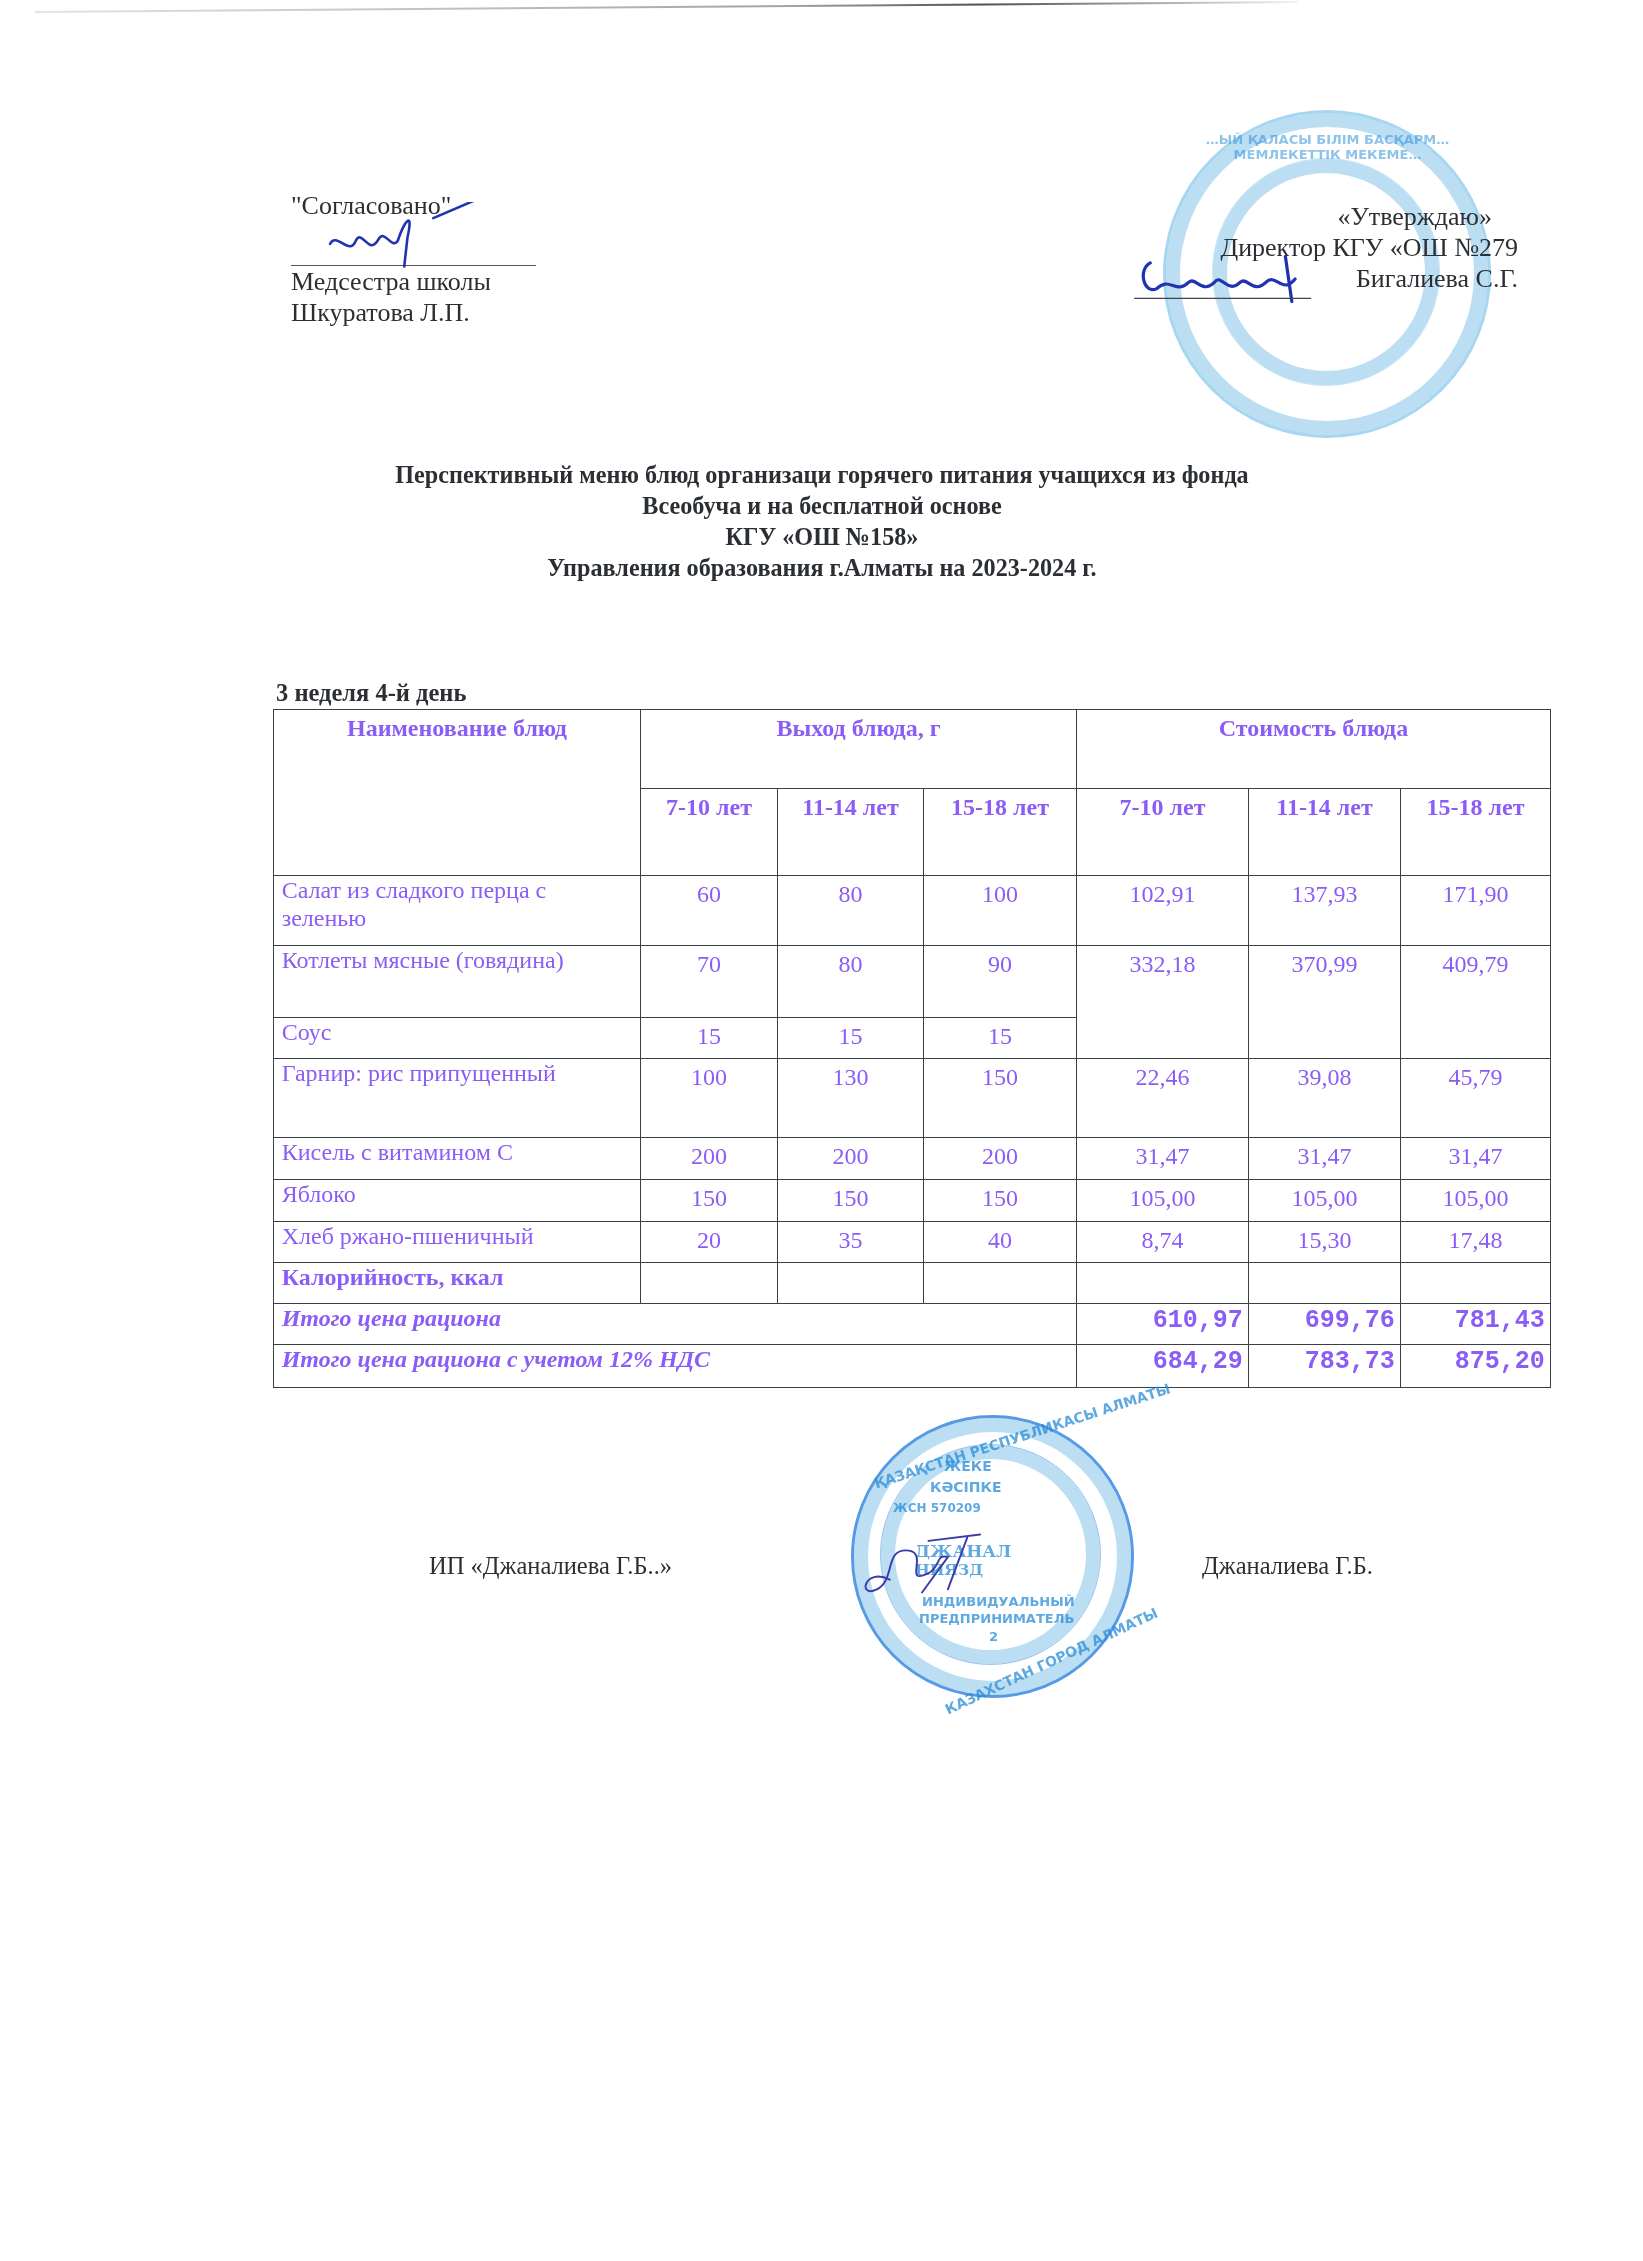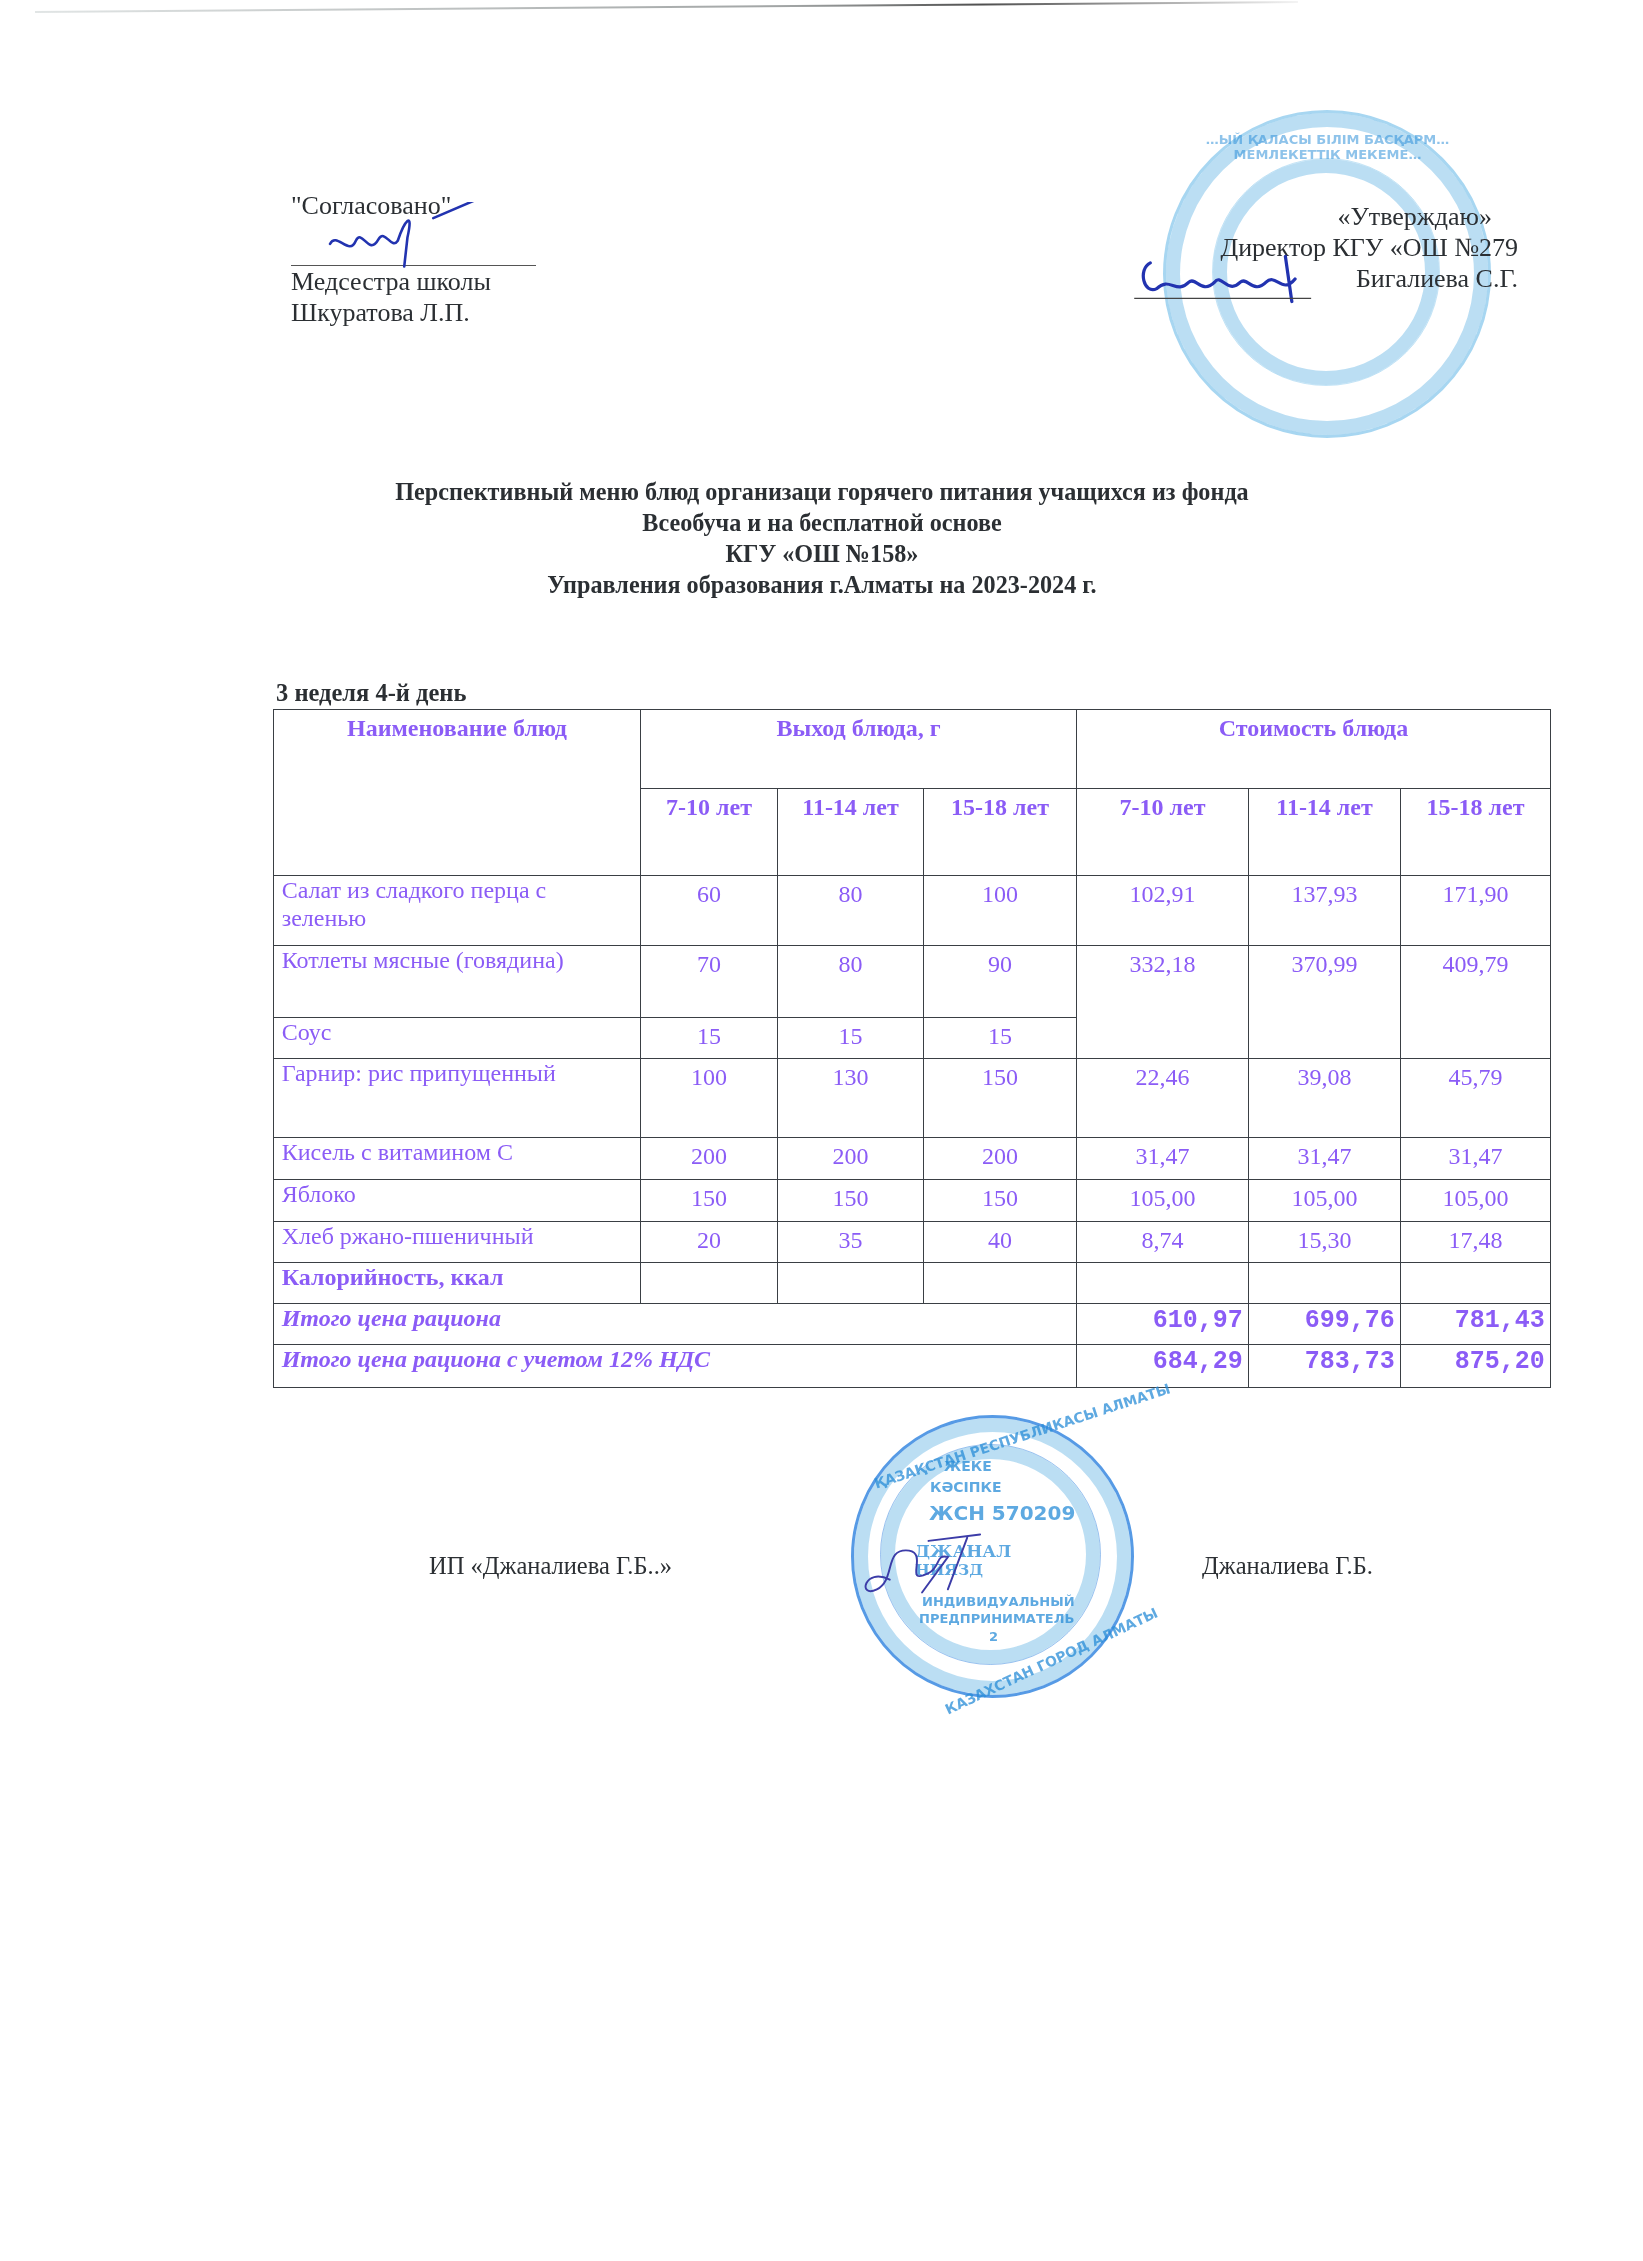--- a/index.html
+++ b/index.html
@@ -25,21 +25,21 @@
   .stamp {
     position: absolute; border-radius: 50%;
     border: 3.2px solid rgba(40,150,220,0.55);
     box-shadow: inset 0 0 0 11.6px rgba(255,255,255,0), inset 0 0 0 14px rgba(60,160,220,0.35);
   }
   .stamp-text { position: absolute; color: rgba(40,140,215,0.75); font-family: "DejaVu Sans", sans-serif; font-weight: bold; }
 
   .signature { position: absolute; }
 
   
-  #title-block { left: 0; width: 1644px; top: 476px; text-align: center; }
+  #title-block { left: 0; width: 1644px; top: 459px; text-align: center; }
   #title-block div {
     font-weight: bold; font-size: 26px; line-height: 31px;
     transform: scaleX(0.93);
   }
 
   #week-day { left: 276px; top: 679px; font-weight: bold; font-size: 24.5px; }
 
   
   table.menu {
     position: absolute; left: 273px; top: 709px;
@@ -210,21 +210,21 @@
   </tr>
 </tbody>
   </table>
 
 <div class="stamp" style="left:851px; top:1415px; width:277px; height:277px; border-color:rgba(30,120,220,0.75); border-width:3.9px;"></div>
 <div class="stamp" style="left:880px; top:1444px; width:219px; height:219px; border-width:1.9px; border-color:rgba(30,120,220,0.45);"></div>
 <div class="stamp-text" style="left:867px; top:1428px; font-size:14px; transform:rotate(-18deg);">ҚАЗАҚСТАН РЕСПУБЛИКАСЫ АЛМАТЫ</div>
 <div class="stamp-text" style="left:935px; top:1653px; font-size:14px; transform:rotate(-25deg);">КАЗАХСТАН ГОРОД АЛМАТЫ</div>
 <div class="stamp-text" style="left:944px; top:1458px; font-size:14px;">ЖЕКЕ</div>
 <div class="stamp-text" style="left:930px; top:1479px; font-size:14px;">КӘСІПКЕ</div>
-<div class="stamp-text" style="left:893px; top:1501px; font-size:20px;margin-left:36px;">ЖСН 570209</div>
+<div class="stamp-text" style="left:893px; top:1501px; font-size:12px;">ЖСН 570209</div>
 <div class="stamp-text" style="left:915px; top:1541px; font-size:17px; font-family:'DejaVu Serif',serif;">ДЖАНАЛ</div>
 <div class="stamp-text" style="left:915px; top:1560px; font-size:15.5px; font-family:'DejaVu Serif',serif;">НИЯЗД</div>
 <div class="stamp-text" style="left:922px; top:1594px; font-size:13px;">ИНДИВИДУАЛЬНЫЙ</div>
 <div class="stamp-text" style="left:919px; top:1611px; font-size:13px;">ПРЕДПРИНИМАТЕЛЬ</div>
 <div class="stamp-text" style="left:989px; top:1629px; font-size:13px;">2</div>
 <svg class="signature" width="155" height="71" viewBox="0 0 240 110" style="left:851px; top:1528px;">
   <path d="M60 80 C20 60, 10 110, 40 95 C70 80, 50 30, 90 35 C120 40, 80 90, 120 70 C140 60, 130 40, 150 45 L110 100 M120 20 L200 10 M180 15 L150 95" stroke="#3c3ca8" stroke-width="3" fill="none" stroke-linecap="round"></path>
 </svg>
 
 <div id="ip-left" class="abs">ИП «Джаналиева Г.Б..»</div>

